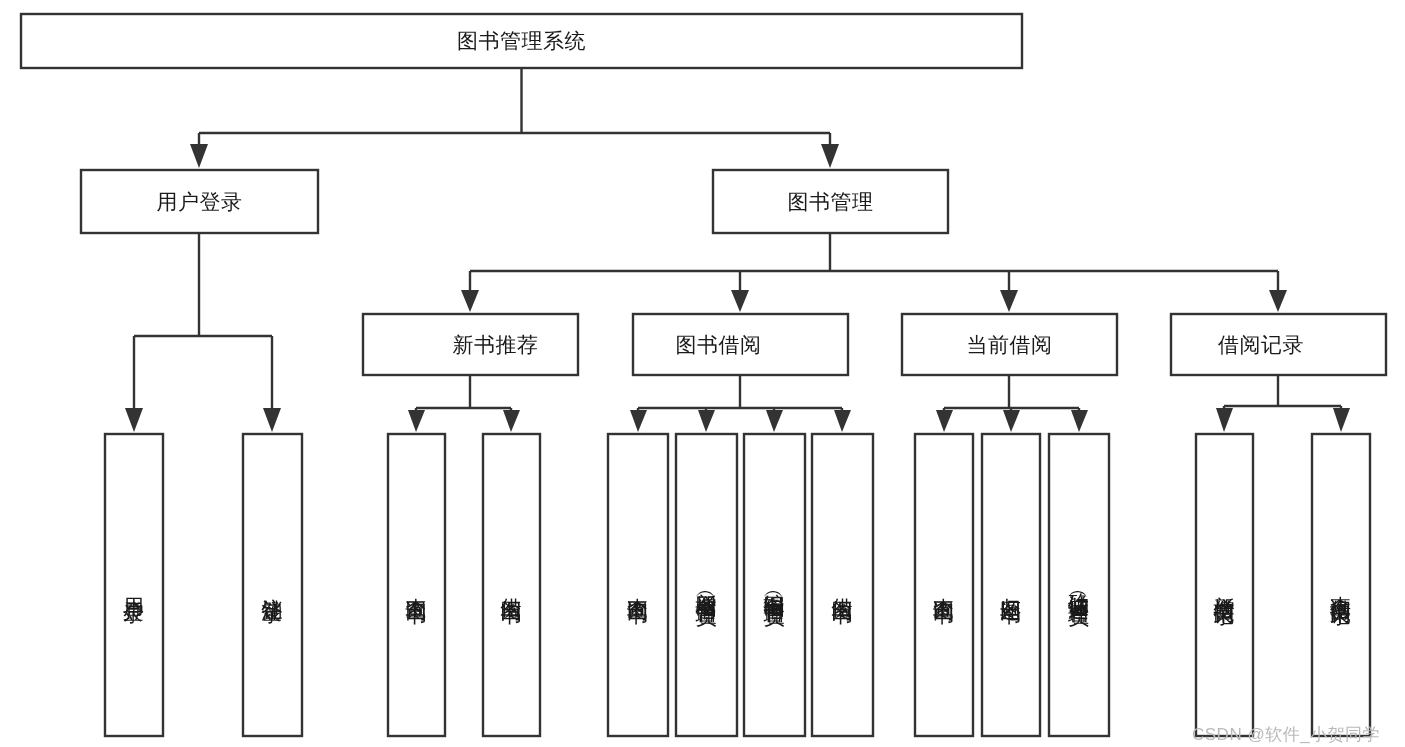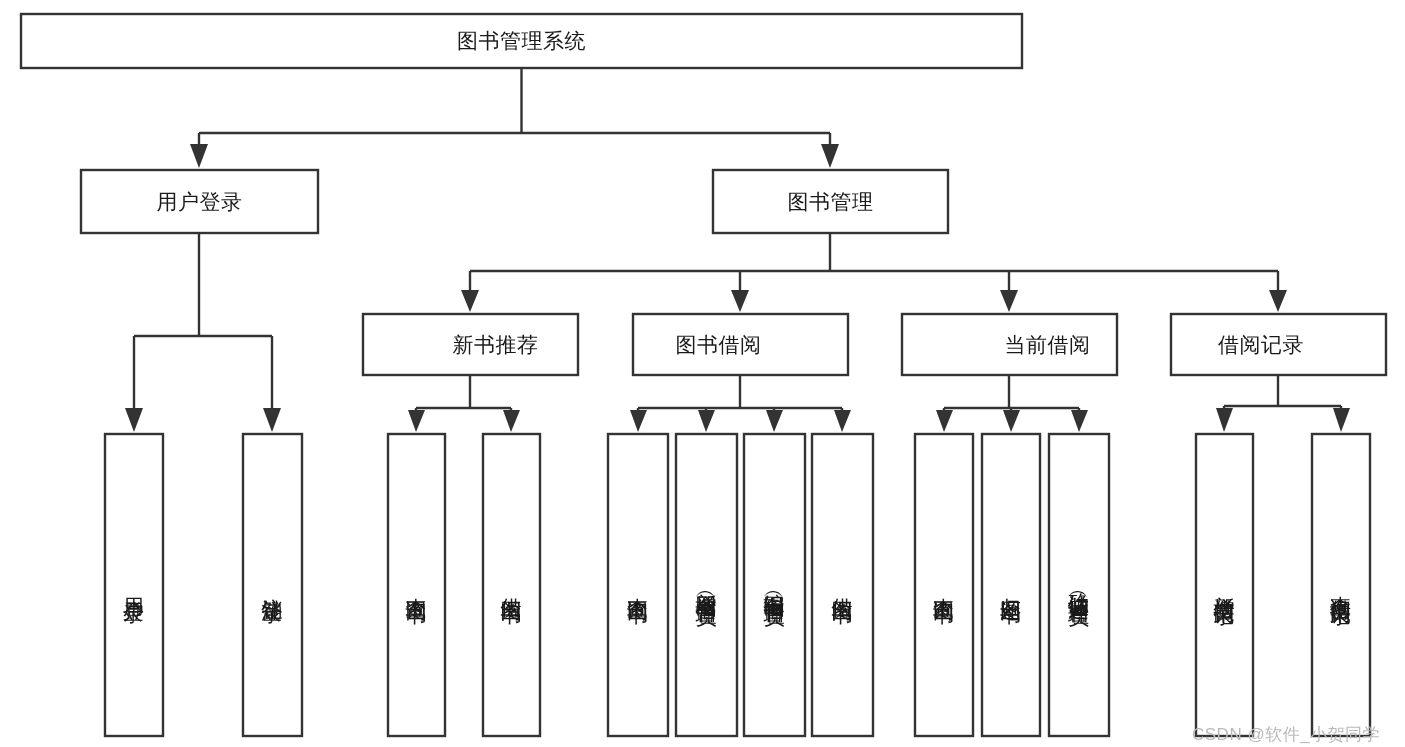--- a/index.html
+++ b/index.html
@@ -186,21 +186,21 @@
     <rect class="node-rect" x="1312" y="434" width="58" height="302"></rect>
   </svg>
 
   <div class="node-label-h" style="left:21px; top:14px; width:1001px; height:54px;">图书管理系统</div>
 
   <div class="node-label-h" style="left:81px; top:170px; width:237px; height:63px;">用户登录</div>
   <div class="node-label-h" style="left:713px; top:170px; width:235px; height:63px;">图书管理</div>
 
   <div class="node-label-h" style="left:363px; top:314px; width:215px; height:61px;margin-left:25px;">新书推荐</div>
   <div class="node-label-h" style="left:633px; top:314px; width:171px; height:61px;">图书借阅</div>
-  <div class="node-label-h" style="left:902px; top:314px; width:215px; height:61px;padding-left:38px;">当前借阅</div>
+  <div class="node-label-h" style="left:902px; top:314px; width:215px; height:61px;">当前借阅</div>
   <div class="node-label-h" style="left:1171px; top:314px; width:180px; height:61px;">借阅记录</div>
 
   <div class="node-label-v" style="left:105px; top:434px; width:58px; height:302px;">用户登录</div>
   <div class="node-label-v" style="left:243px; top:434px; width:59px; height:302px;">注销登录</div>
 
   <div class="node-label-v" style="left:388px; top:434px; width:57px; height:302px;">查询图书</div>
   <div class="node-label-v" style="left:483px; top:434px; width:57px; height:302px;">借阅图书</div>
 
   <div class="node-label-v" style="left:608px; top:434px; width:60px; height:302px;">查询图书</div>
   <div class="node-label-v" style="left:676px; top:434px; width:61px; height:302px;">新增图书（管理员）</div>

